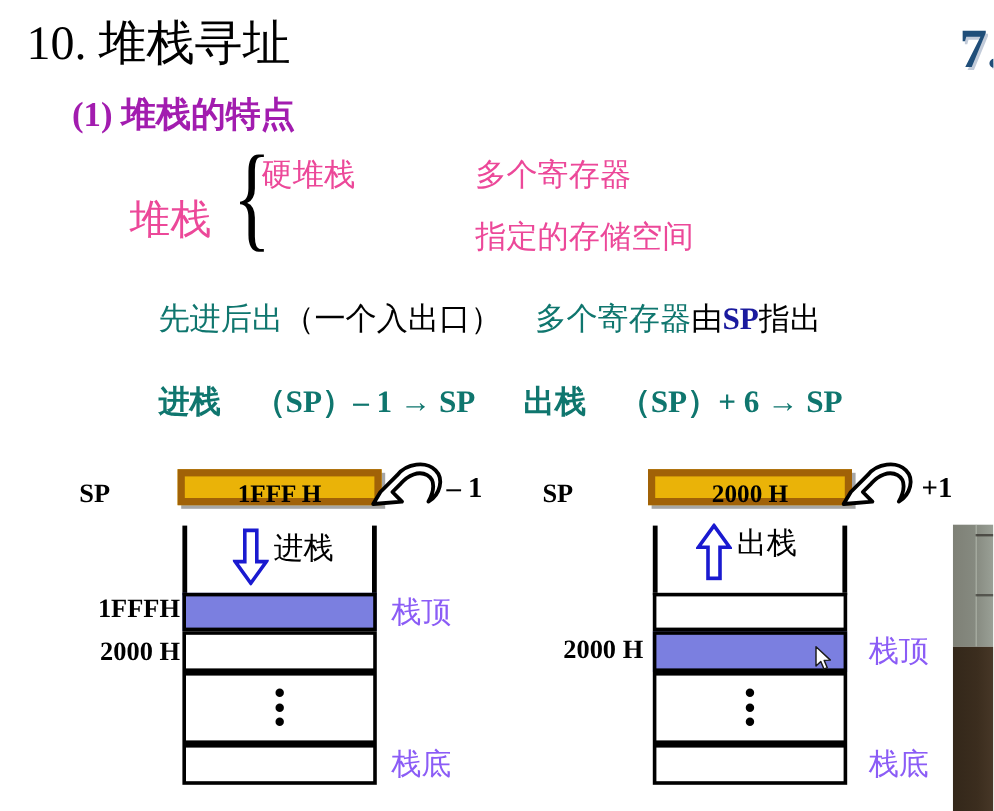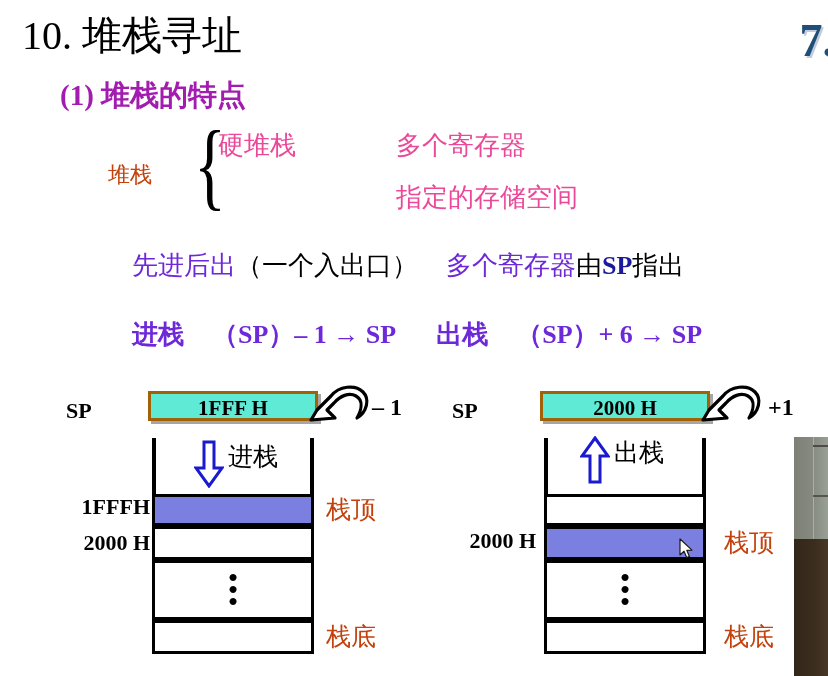--- a/index.html
+++ b/index.html
@@ -54,22 +54,22 @@
     position: absolute;
     left: 108px;
     top: 128px;
     width: 620px;
     height: 96px;
   }
   .brace-label {
     position: absolute;
     left: 0px;
     top: 32px;
-    font-size: 22px;
-    color: #c2410c;
+    font-size: 34px;
+    color: #ec4899;
     white-space: nowrap;
   }
   .brace-glyph {
     position: absolute;
     left: 86px;
     top: -11px;
     font-size: 98px;
     line-height: 96px;
     color: #000000;
     font-family: "Liberation Serif", "DejaVu Serif", serif;
@@ -92,21 +92,21 @@
     white-space: nowrap;
   }
 
   
   .stmt {
     position: absolute;
     font-size: 26px;
     white-space: nowrap;
     color: #000000;
   }
-  .blue { color: #6d28d9; }
+  .blue { color: #0f766e; }
   .bluebold { color: #1a1a9e; font-weight: bold; }
   .line1 { left: 132px; top: 248px; }
   .line2 { left: 132px; top: 317px; font-weight: bold; }
   .sp-gap { display: inline-block; width: 28px; }
   .sp-gap-lg { display: inline-block; width: 40px; }
 
   
   .diagram { position: absolute; top: 380px; }
   .diagram.left  { left: 60px; }
   .diagram.right { left: 452px; }
@@ -118,22 +118,22 @@
     font-size: 22px;
     font-weight: bold;
     color: #000000;
   }
   .sp-box {
     position: absolute;
     left: 88px;
     top: 11px;
     width: 170px;
     height: 30px;
-    background: #5eead4;
-    border: 3px solid #a16207;
+    background: #eab308;
+    border: 6px solid #a16207;
     box-sizing: border-box;
     box-shadow: 3px 3px 0 rgba(0,0,0,0.35);
   }
   .sp-box-text {
     position: absolute;
     left: 0; right: 0; top: 1px;
     text-align: center;
     font-size: 21px;
     font-weight: bold;
     color: #000000;
@@ -220,21 +220,21 @@
     font-weight: bold;
     color: #000000;
     white-space: nowrap;
     text-align: right;
   }
   
   .side {
     position: absolute;
     left: 266px;
     font-size: 25px;
-    color: #c2410c;
+    color: #8b5cf6;
     white-space: nowrap;
   }
 
   
   .cursor {
     position: absolute;
     left: 679px;
     top: 538px;
     width: 15px;
     height: 22px;

